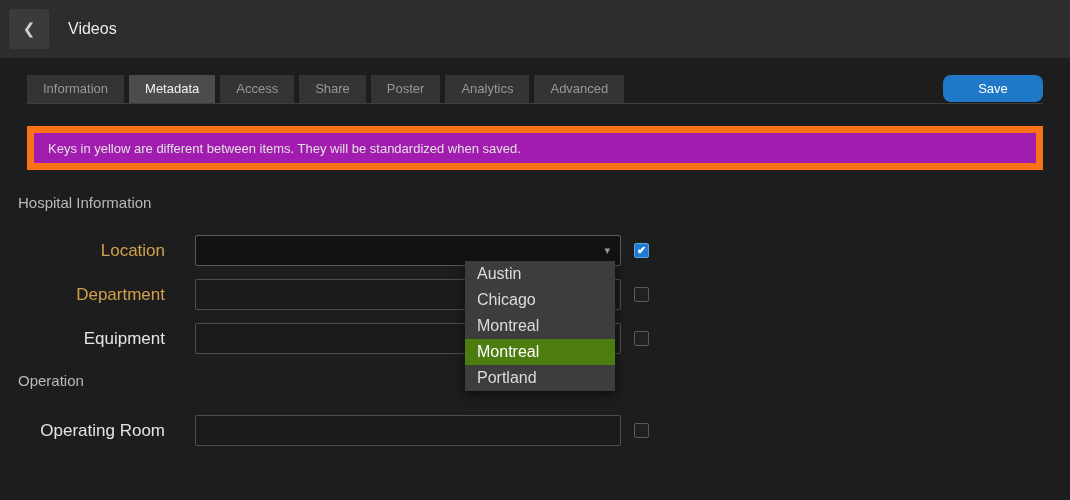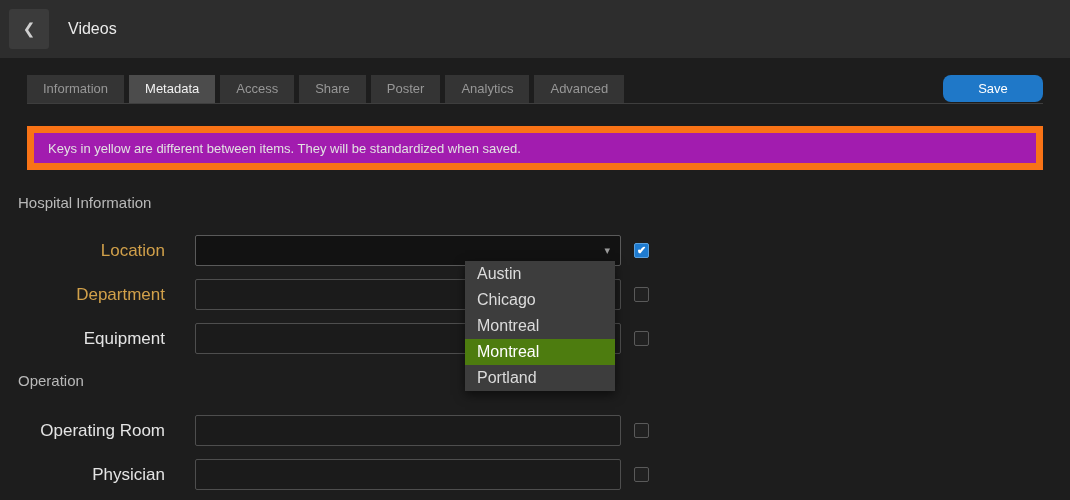--- a/index.html
+++ b/index.html
@@ -159,25 +159,20 @@
 <div class="section-title op">Operation</div>
 
 <div class="form op">
 
   <div class="frow">
     <div class="flabel">Operating Room</div>
     <input class="finput" type="text" value="" style="">
     <div class="cbox"></div>
   </div>
 
-  <div class="frow">
-    <div class="flabel">Physician</div>
-    <input class="finput" type="text" value="" style="">
-    <div class="cbox"></div>
-  </div>
 </div>
 
 <div class="dropdown">
   <div class="dd-item">Austin</div>
   <div class="dd-item">Chicago</div>
   <div class="dd-item">Montreal</div>
   <div class="dd-item selected">Montreal</div>
   <div class="dd-item">Portland</div>
 </div>
 

